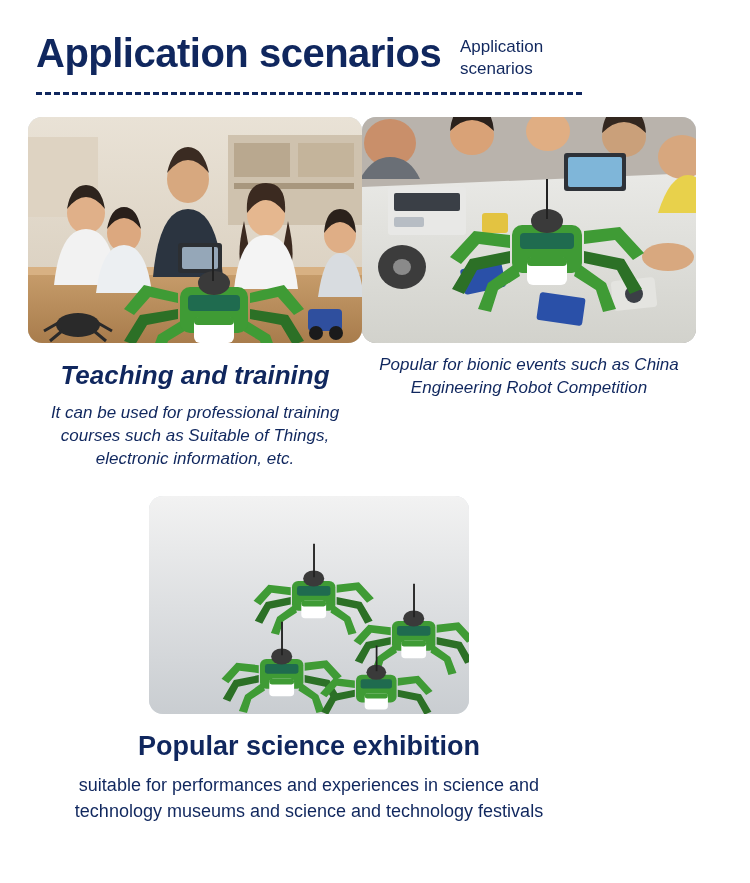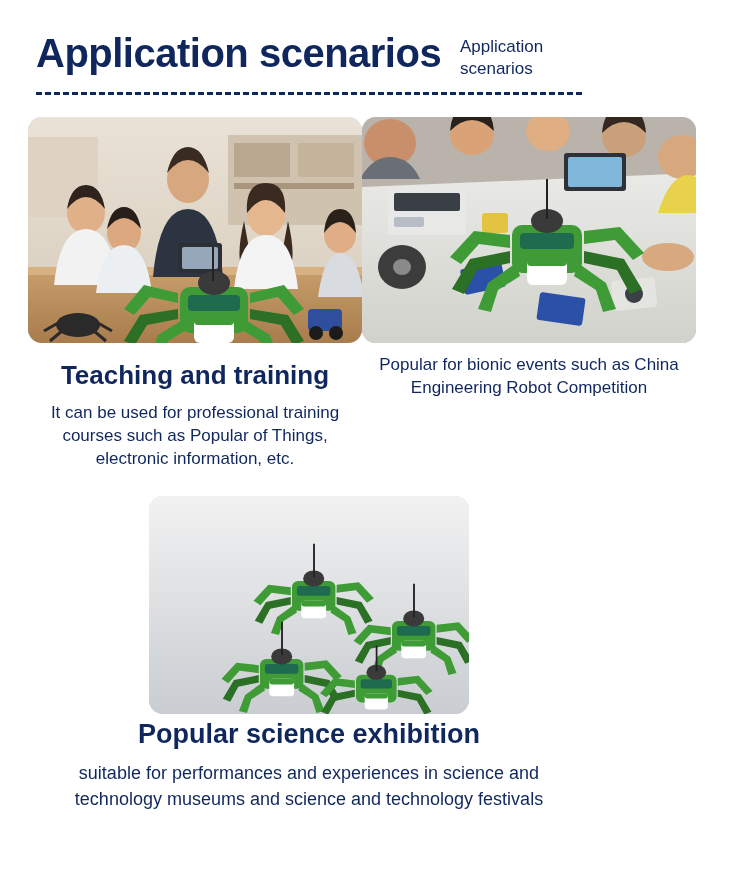--- a/index.html
+++ b/index.html
@@ -54,20 +54,21 @@
 
   
   .cards {
     display: flex;
     justify-content: space-between;
     padding: 22px 28px 0 28px;
     box-sizing: border-box;
   }
   .card {
     width: 334px;
+    font-style: italic;
   }
   .photo {
     width: 334px;
     height: 226px;
     border-radius: 14px;
     overflow: hidden;
     position: relative;
     background: #cfd6dd;
   }
   .photo svg {
@@ -106,21 +107,21 @@
     overflow: hidden;
     position: relative;
     background: #d8dde2;
   }
   .photo-wide svg {
     display: block;
     width: 100%;
     height: 100%;
   }
   .bottom .card-title {
-    margin-top: 4px;
+    margin-top: 16px;
     font-size: 27px;
   }
   .bottom .card-desc {
     width: 520px;
     font-size: 18px;
     line-height: 26px;
   }
 </style>
 </head>
 <body>
@@ -207,21 +208,21 @@
 
           <rect x="280" y="192" width="34" height="22" rx="4" fill="#2f4f9e"></rect>
           <circle cx="288" cy="216" r="7" fill="#1b1b1b"></circle>
           <circle cx="308" cy="216" r="7" fill="#1b1b1b"></circle>
 
           <ellipse cx="50" cy="208" rx="22" ry="12" fill="#2a2a2a"></ellipse>
           <path d="M30 206 l-14 8 M70 206 l14 8 M34 214 l-12 10 M66 214 l12 10" stroke="#2a2a2a" stroke-width="3" fill="none"></path>
         </svg>
       </div>
       <div class="card-title">Teaching and training</div>
-      <div class="card-desc">It can be used for professional training courses such as Popular of Things, electronic information, etc.</div>
+      <div class="card-desc">It can be used for professional training courses such as Suitable of Things, electronic information, etc.</div>
     </div>
 
     <div class="card">
       <div class="photo">
         <svg viewBox="0 0 334 226" preserveAspectRatio="xMidYMid slice">
           <defs>
             <linearGradient id="tbl2" x1="0" y1="0" x2="0" y2="1">
               <stop offset="0%" stop-color="#e9e9e6"></stop>
               <stop offset="100%" stop-color="#d2d2cc"></stop>
             </linearGradient>

